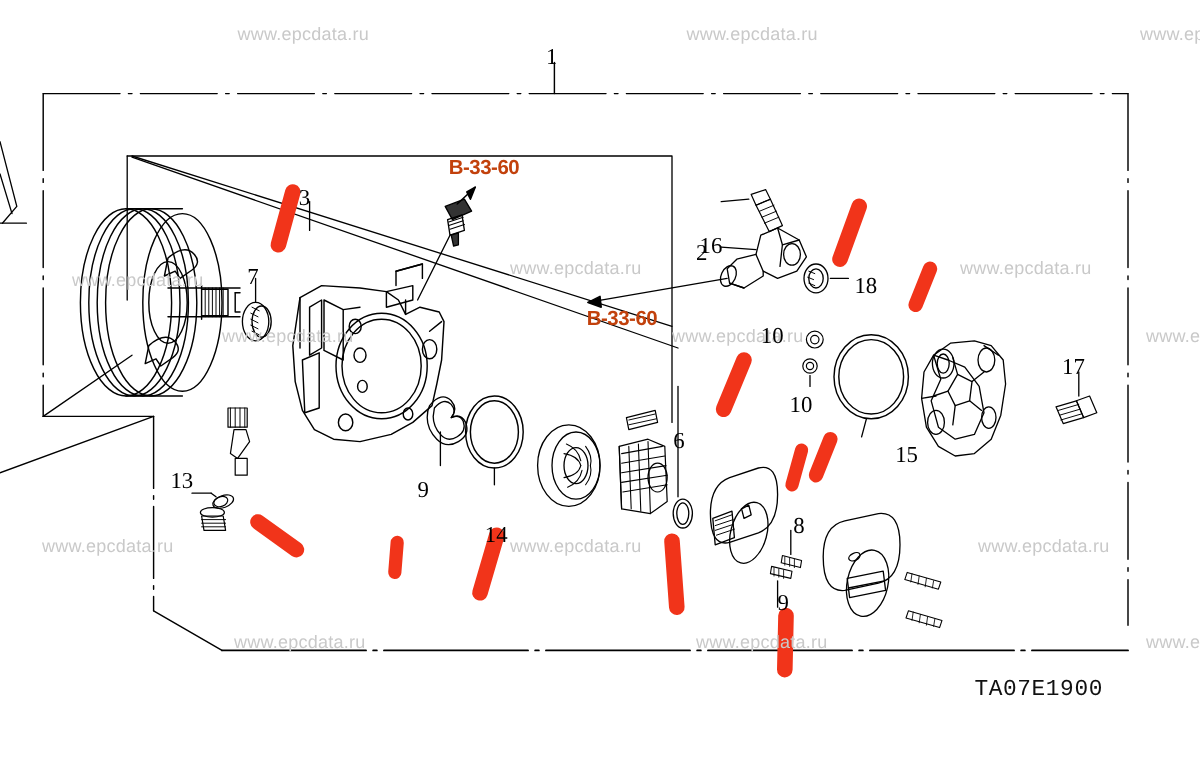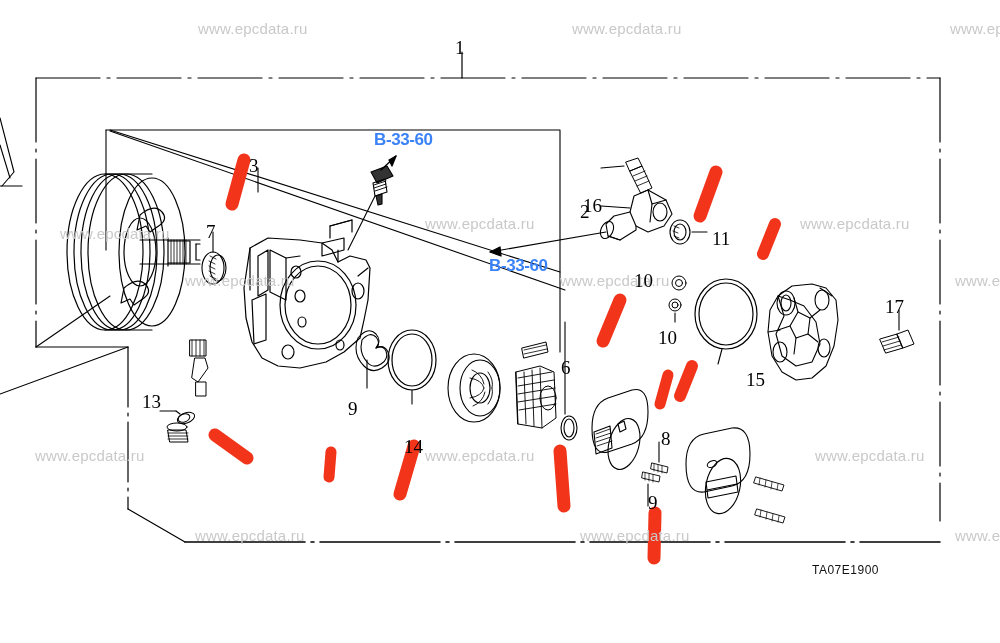--- a/index.html
+++ b/index.html
@@ -37,32 +37,32 @@
   .callout {
     position: absolute;
     color: #000000;
     font-family: "Liberation Serif", serif;
     font-size: 19px;
     font-weight: 400;
     white-space: nowrap;
   }
   .reflabel {
     position: absolute;
-    color: #3b82f6;
+    color: #c2410c;
     font-family: "Liberation Sans", sans-serif;
     font-size: 17px;
     font-weight: bold;
     white-space: nowrap;
     letter-spacing: -0.4px;
   }
   .diagcode {
     position: absolute;
     color: #111111;
-    font-family: Liberation Sans, sans-serif;
-    font-size: 12px;
+    font-family: Liberation Mono, monospace;
+    font-size: 19px;
     white-space: nowrap;
     letter-spacing: 0.5px;
   }
 </style>
 </head>
 <body>
 
 <div id="stage">
 
   <svg class="layer" viewBox="0 0 1000 643">
@@ -449,21 +449,21 @@
       <div class="wm" style="left: 580px; top: 527px; color: rgb(201, 201, 201);">www.epcdata.ru</div>
       <div class="wm" style="left: 955px; top: 527px; color: rgb(201, 201, 201);">www.epcdata.ru</div>
     </div>
 
   <div id="callout-host">
       <div class="callout" style="left: 455px; top: 37px;">1</div>
       <div class="callout" style="left: 249px; top: 155px;">3</div>
       <div class="callout" style="left: 206px; top: 221px;">7</div>
       <div class="callout" style="left: 583px; top: 163px; margin-top: 32px;">16</div>
       <div class="callout" style="left: 580px; top: 201px;">2</div>
-      <div class="callout" style="left: 712px; top: 228px;">11</div>
+      <div class="callout" style="left: 712px; top: 228px;">18</div>
       <div class="callout" style="left: 634px; top: 270px;">10</div>
       <div class="callout" style="left: 658px; top: 327px;">10</div>
       <div class="callout" style="left: 746px; top: 369px;">15</div>
       <div class="callout" style="left: 885px; top: 296px;">17</div>
       <div class="callout" style="left: 561px; top: 357px;">6</div>
       <div class="callout" style="left: 348px; top: 398px;">9</div>
       <div class="callout" style="left: 404px; top: 414px; margin-top: 22px;">14</div>
       <div class="callout" style="left: 142px; top: 391px; text-align: center;">13</div>
       <div class="callout" style="left: 661px; top: 428px;">8</div>
       <div class="callout" style="left: 648px; top: 492px;">9</div>

